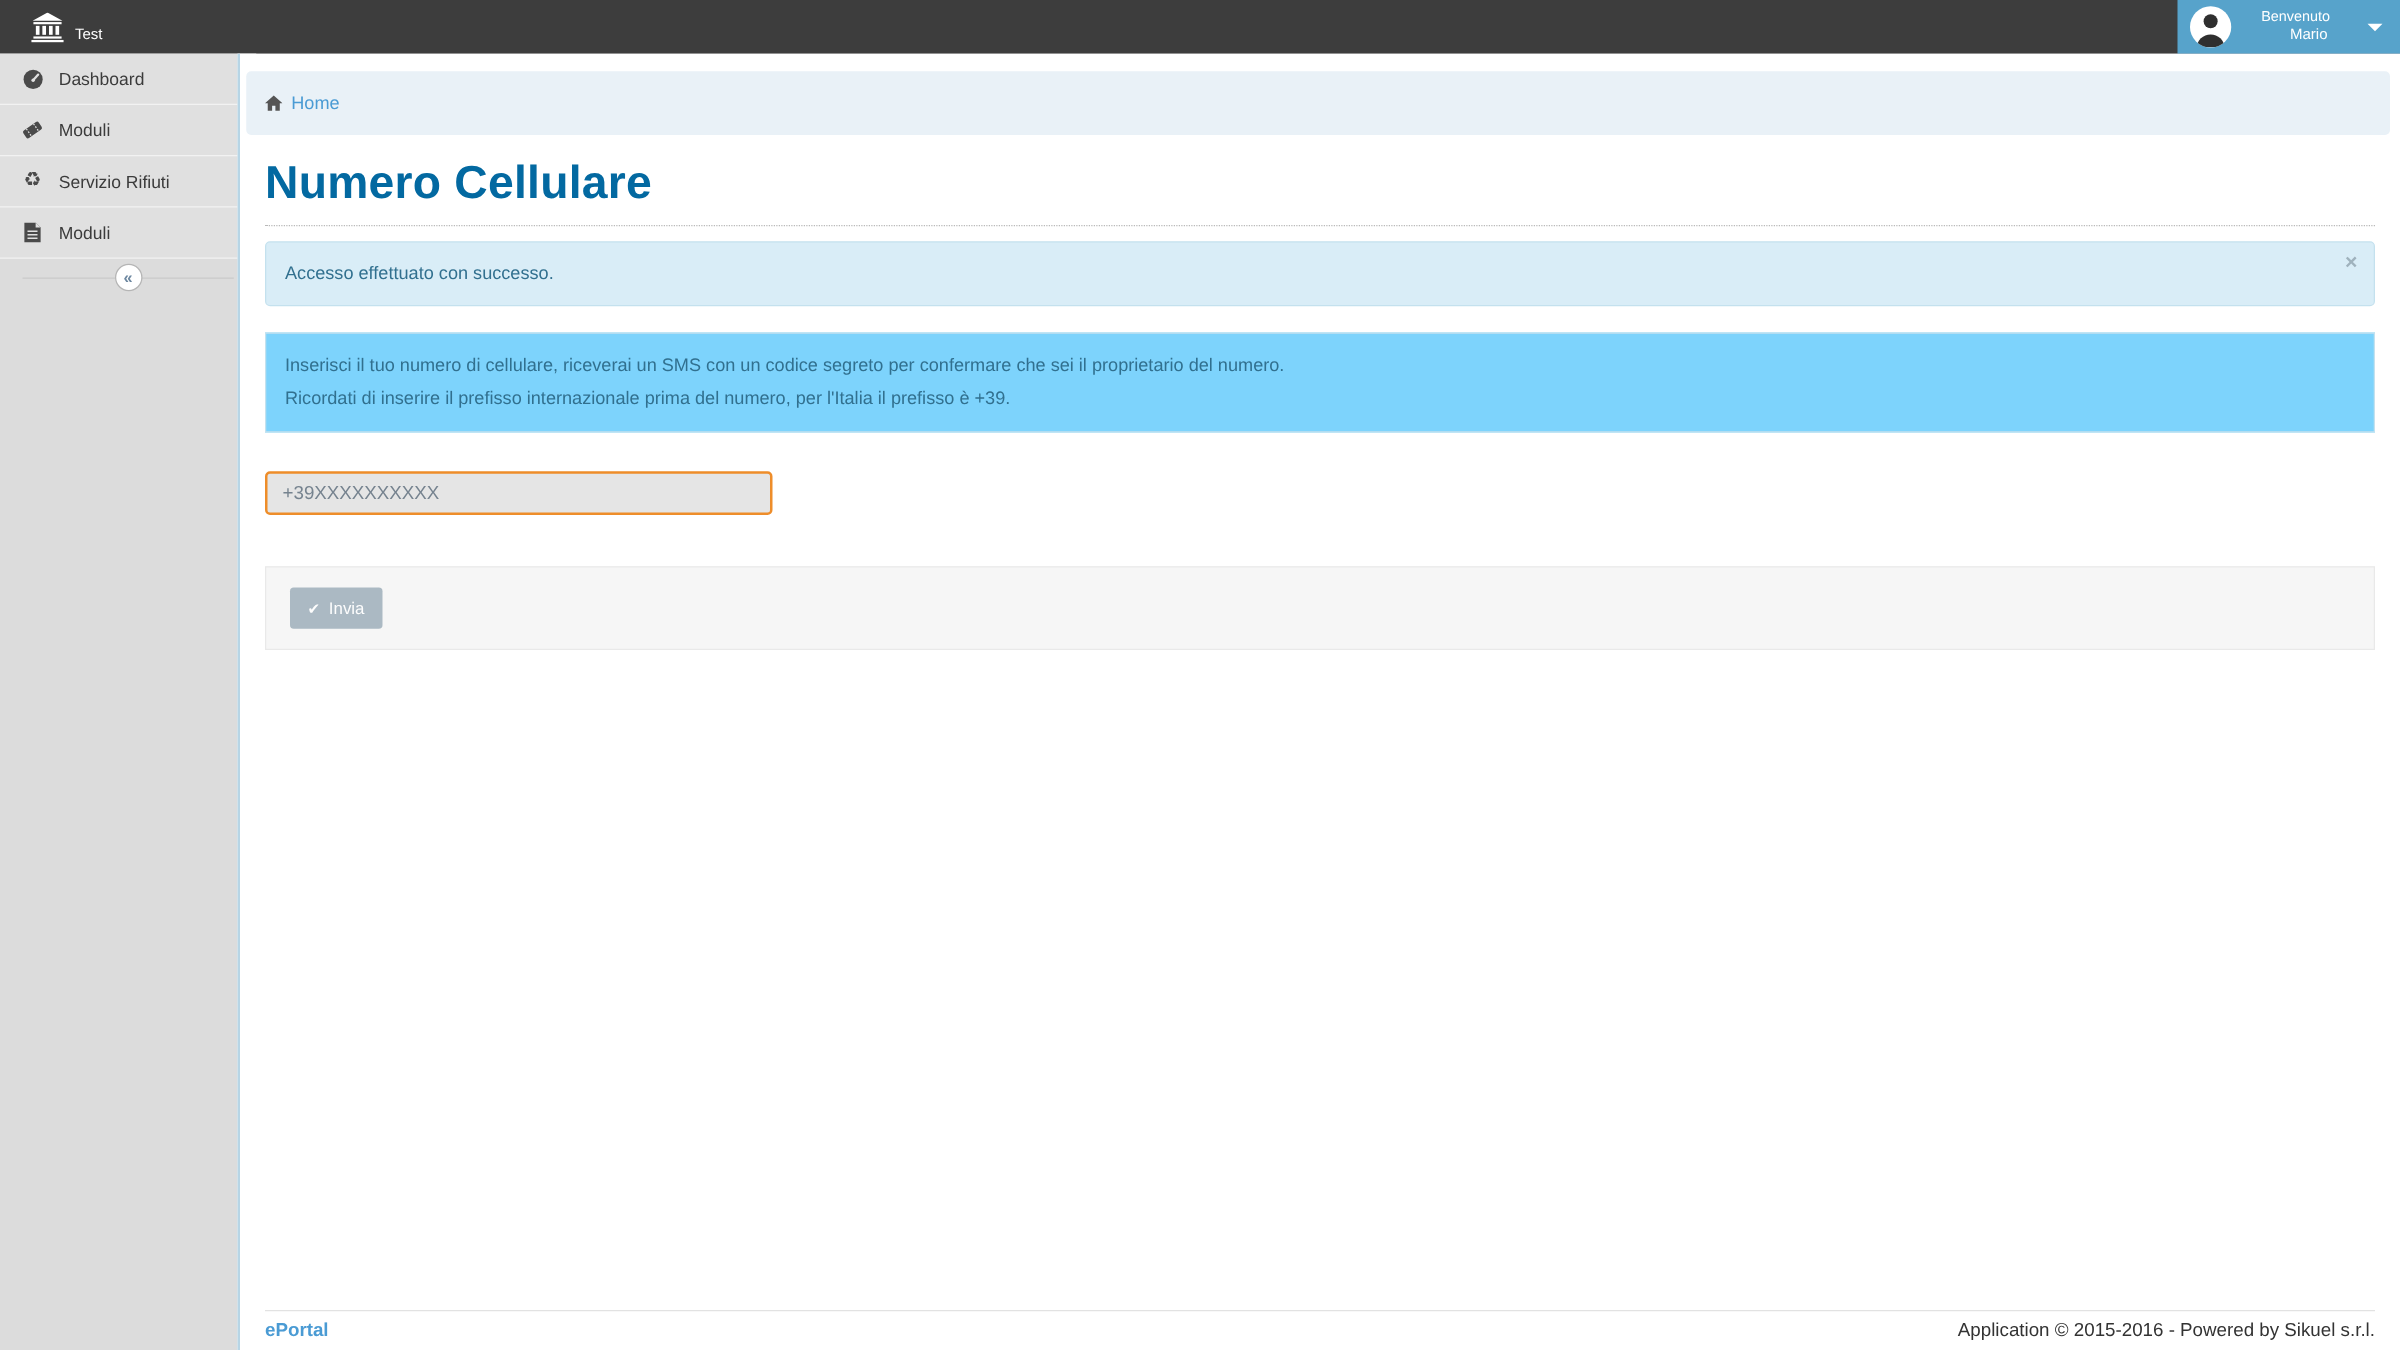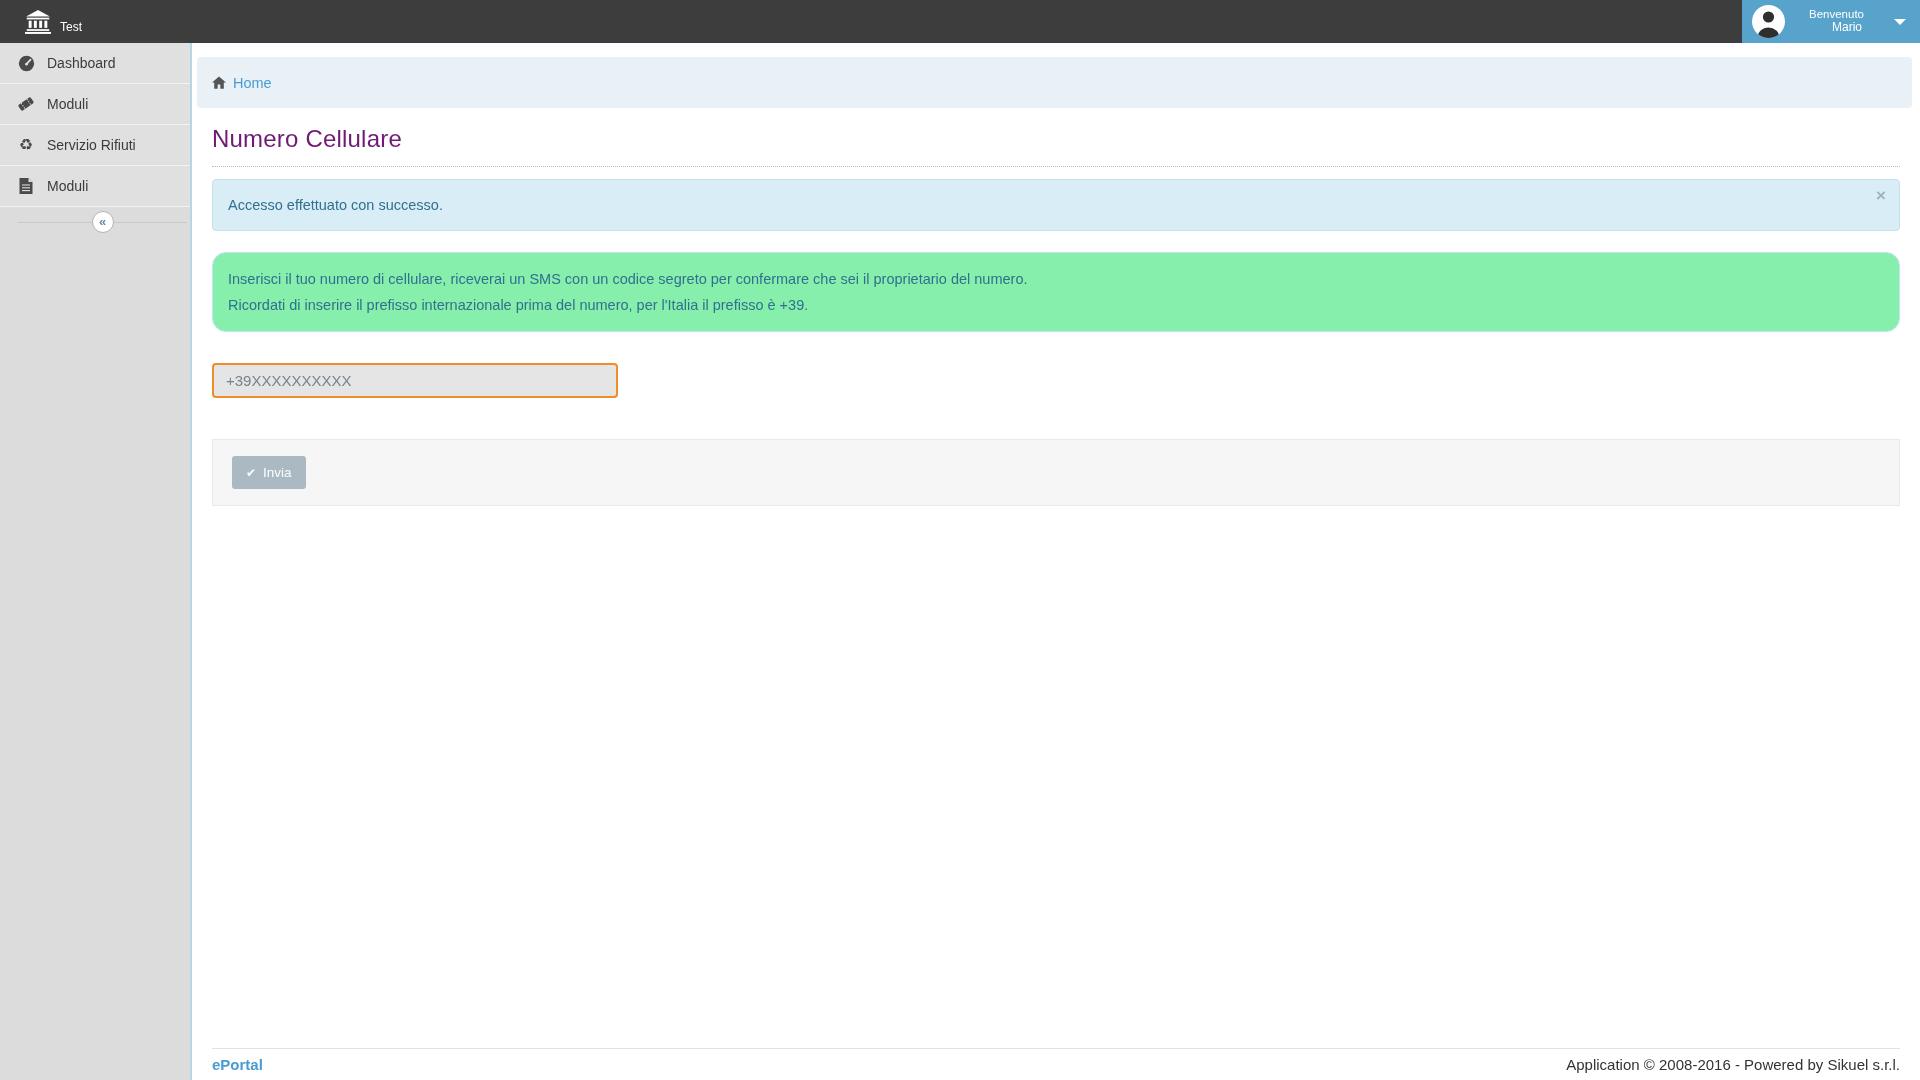--- a/index.html
+++ b/index.html
@@ -78,38 +78,38 @@
     display: flex; align-items: center; gap: 7px; padding-left: 15px;
     font-size: 14.5px; color: #4a9bd4;
   }
   .breadcrumb .home-ic { color: #555; display: flex; }
   .breadcrumb a { color: #4a9bd4; text-decoration: none; cursor: pointer; }
 
   .page-header {
     margin: 0 20px; padding-top: 17px;
   }
   .page-header h1 {
-    font-size: 24px; font-weight: 400; color: #701a75; letter-spacing: 0.2px;
+    font-size: 37px; font-weight: 700; color: #0369a1; letter-spacing: 0.2px;
   }
   .page-header .dotted { margin-top: 13px; border-bottom: 1px dotted #b9b9b9; }
 
   .alert-box {
     margin: 12px 20px 0; position: relative;
     background: #d9edf7; border: 1px solid #c4e1ee; border-radius: 4px;
     color: #31708f; font-size: 14.5px;
   }
   .alert-box.dismissable { padding: 17px 40px 17px 15px; }
   .alert-box .close-x {
     position: absolute; top: 7px; right: 13px;
     color: #9fb2bd; font-size: 17px; font-weight: bold; cursor: pointer;
     background: none; border: none; line-height: 1;
   }
   .info-box {
     margin: 21px 20px 0;
-    background: #86efac; border: 1px solid #c4e1ee; border-radius: 14px;
+    background: #7dd3fc; border: 1px solid #c4e1ee; border-radius: 0;
     color: #31708f; font-size: 14.5px; padding: 13px 15px; line-height: 26px;
   }
 
   .phone-input {
     display: block; margin: 31px 0 0 20px;
     width: 406px; height: 35px;
     border: 2px solid #ee8d2a; border-radius: 4px;
     padding: 0 12px; font-size: 15px; color: #5d6b79;
     font-family: "Liberation Sans", sans-serif; outline: none; background: #e5e5e5;
   }
@@ -250,17 +250,17 @@
 
     <div class="panel-footer">
       <button class="btn-submit">
         <span class="chk">✔</span>
         <span>Invia</span>
       </button>
     </div>
 
     <div class="footer">
       <span class="brand-name">ePortal</span>
-      <span>Application © 2008-2016 - Powered by Sikuel s.r.l.</span>
+      <span>Application © 2015-2016 - Powered by Sikuel s.r.l.</span>
     </div>
 
   </div>
 </div>
 
 </body></html>

